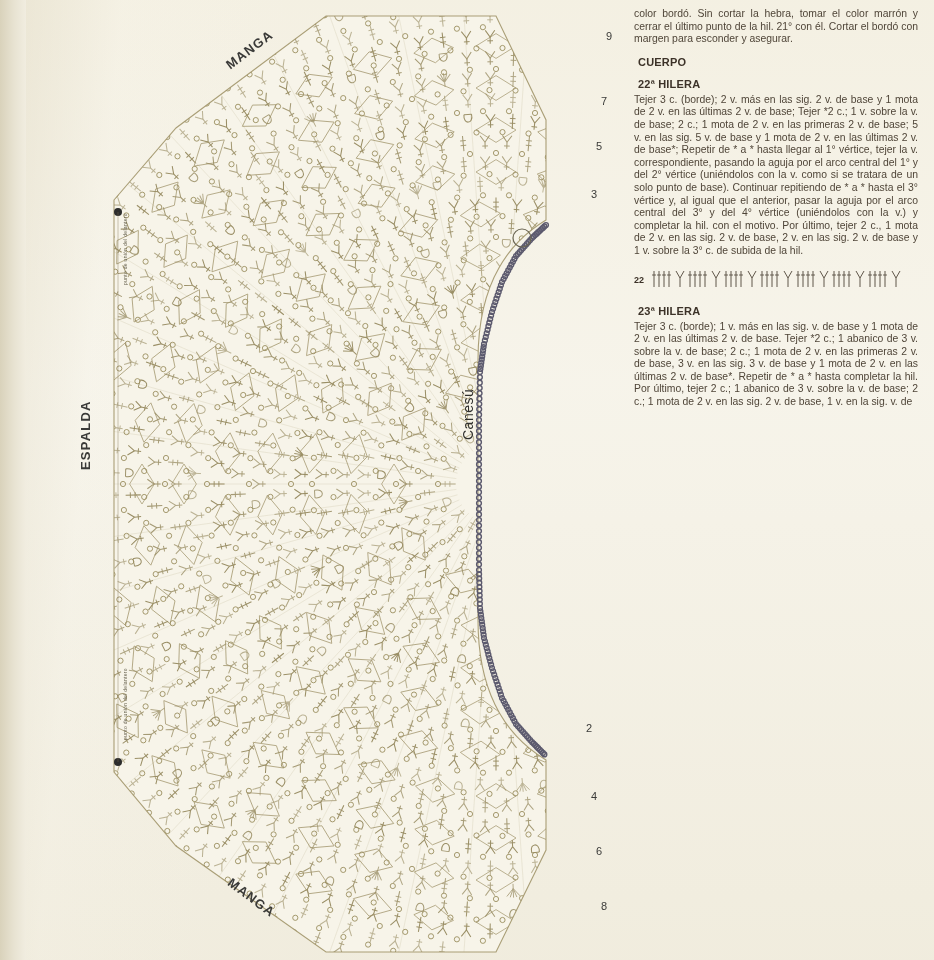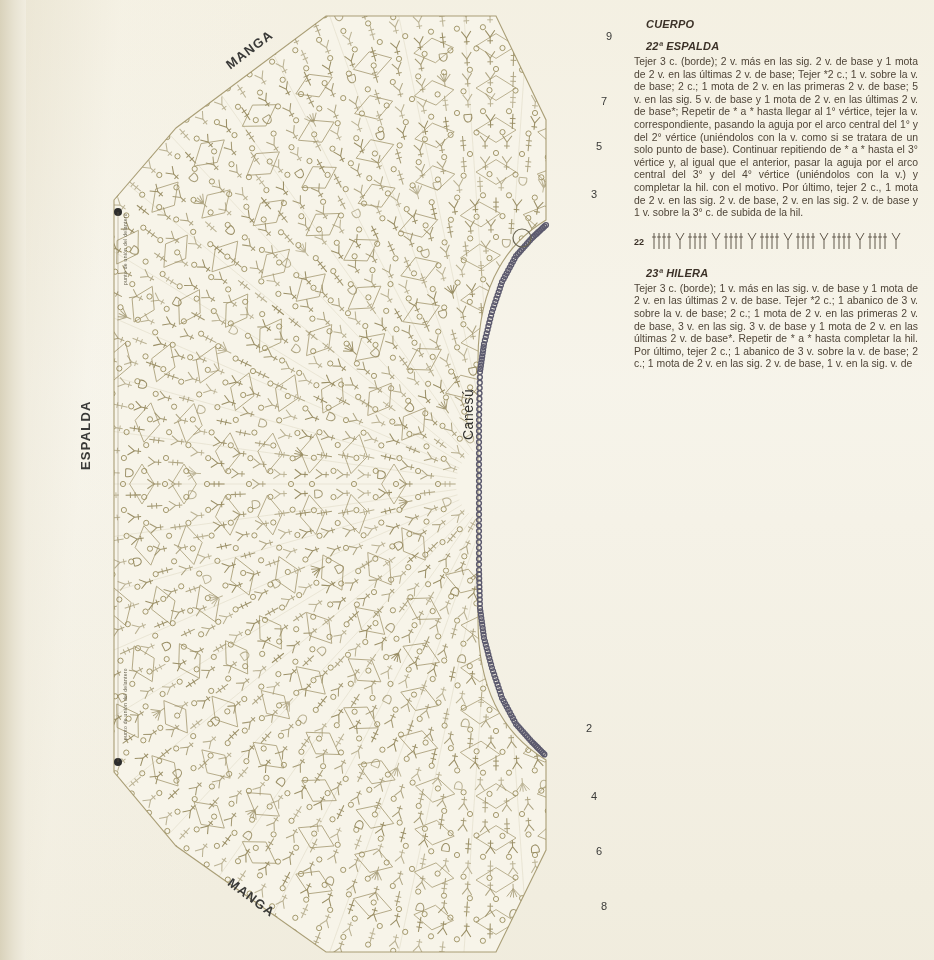--- a/index.html
+++ b/index.html
@@ -98,23 +98,22 @@
     margin: 0 0 7px 0;
     font-size: 10.4px;
     line-height: 12.6px;
     text-align: justify;
     color: #4f4538;
   }
   .head {
     font-size: 11px;
     font-weight: bold;
     color: #3c3228;
-    margin: 10px 0 4px 12px;
+    margin: 10px 0 4px 4px;
     letter-spacing: 0.2px;
-    font-style: italic;
   }
   .bold-block {
     font-weight: bold;
     color: #3c3228;
   }
   .mini-chart {
     position: relative;
     height: 30px;
     margin: 6px 0 4px 0;
   }
@@ -2239,24 +2238,25 @@
         <div class="row-num" style="left: 565px; top: 188px;">3</div>
         <div class="row-num" style="left: 560px; top: 722px;">2</div>
         <div class="row-num" style="left: 565px; top: 790px;">4</div>
         <div class="row-num" style="left: 570px; top: 845px;">6</div>
         <div class="row-num" style="left: 575px; top: 900px;">8</div>
         <div class="row-num" style="left: 580px; top: 945px; margin-top: 48px;">10</div>
       </div>
   </div>
 
   <div id="text-col">
+    <p class="blur">color bordó. Sin cortar la hebra, tomar el color marrón y cerrar el último punto de la hil. 21° con él. Cortar el bordó con margen para esconder y asegurar.</p>
 
     <div class="head">CUERPO</div>
 
-    <div class="head">22ª ESPALDA</div>
+    <div class="head">22ª HILERA</div>
     <p class="blur">Tejer 3 c. (borde); 2 v. más en las sig. 2 v. de base y 1 mota de 2 v. en las últimas 2 v. de base; Tejer *2 c.; 1 v. sobre la v. de base; 2 c.; 1 mota de 2 v. en las primeras 2 v. de base; 5 v. en las sig. 5 v. de base y 1 mota de 2 v. en las últimas 2 v. de base*; Repetir de * a * hasta llegar al 1° vértice, tejer la v. correspondiente, pasando la aguja por el arco central del 1° y del 2° vértice (uniéndolos con la v. como si se tratara de un solo punto de base). Continuar repitiendo de * a * hasta el 3° vértice y, al igual que el anterior, pasar la aguja por el arco central del 3° y del 4° vértice (uniéndolos con la v.) y completar la hil. con el motivo. Por último, tejer 2 c., 1 mota de 2 v. en las sig. 2 v. de base, 2 v. en las sig. 2 v. de base y 1 v. sobre la 3° c. de subida de la hil.</p>
 
     <div class="mini-chart">
       <span class="mc-num">22</span>
       <svg width="268" height="30" id="minichart">
           <path d="M 4 6 L 4 22" fill="none" stroke="#4f4538" stroke-width="0.9"></path>
           <path d="M 2 10 L 6 10" fill="none" stroke="#4f4538" stroke-width="0.8"></path>
           <path d="M 9 6 L 9 22" fill="none" stroke="#4f4538" stroke-width="0.9"></path>
           <path d="M 7 10 L 11 10" fill="none" stroke="#4f4538" stroke-width="0.8"></path>
           <path d="M 14 6 L 14 22" fill="none" stroke="#4f4538" stroke-width="0.9"></path>

